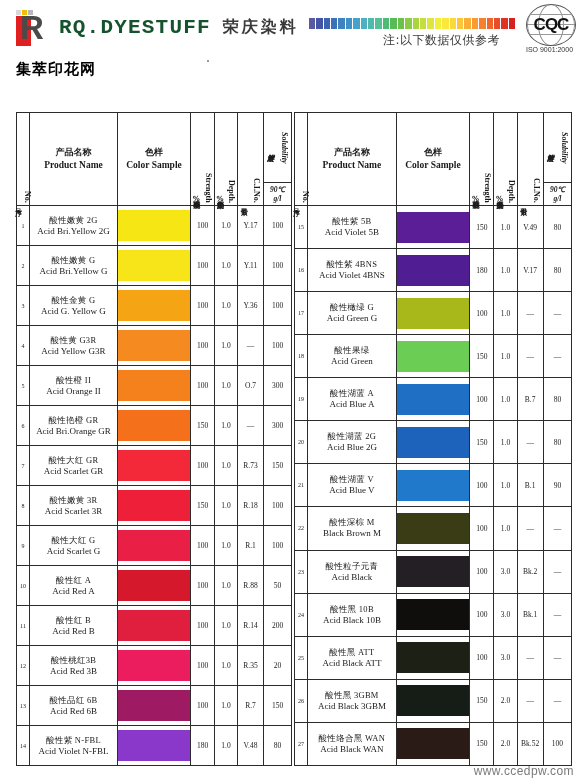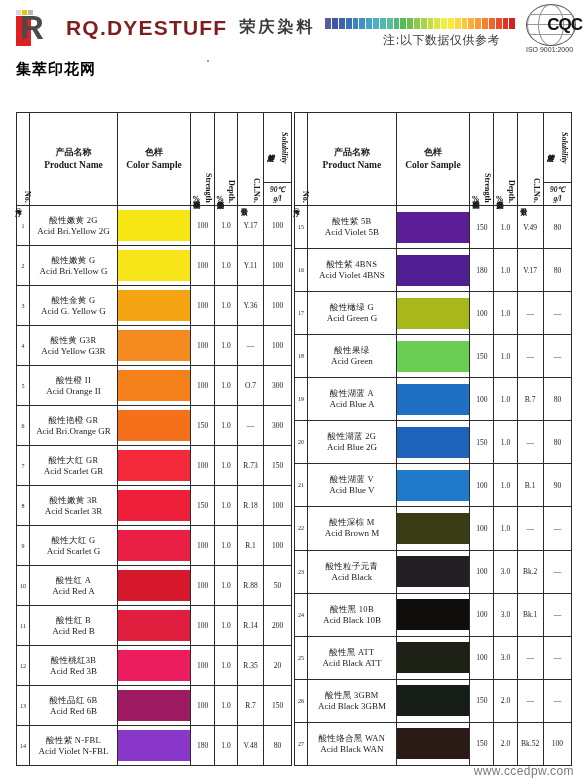--- a/index.html
+++ b/index.html
@@ -49,26 +49,26 @@
     left: 10px;
     top: 3px;
     font-family: "Liberation Sans", sans-serif;
     font-weight: bold;
     font-size: 33px;
     line-height: 33px;
     color: #4a4a4a;
     letter-spacing: -1px;
   }
   .logo-word {
-    font-family: Liberation Sans, sans-serif;
+    font-family: Liberation Mono, monospace;
     font-weight: bold;
     font-size: 21px;
     letter-spacing: 1.2px;
-    color: #7f1d1d;
-    margin-left: 12px;
+    color: #14532d;
+    margin-left: 5px;
     white-space: nowrap;
   }
   .logo-cn {
     font-family: "DejaVu Sans", sans-serif;
     font-weight: bold;
     font-size: 16px;
     letter-spacing: 3px;
     color: #3a3a3a;
     margin-left: 12px;
     white-space: nowrap;
@@ -131,21 +131,21 @@
   .cqc .lat {
     position: absolute;
     left: 0; right: 0;
     height: 1px;
     background: #999;
   }
   .cqc .cqc-text {
     position: absolute;
     left: 0; right: 0;
     top: 11px;
-    text-align: right;
+    text-align: center;
     font-family: "Liberation Sans", sans-serif;
     font-weight: bold;
     font-size: 17px;
     letter-spacing: -1px;
     color: #111;
   }
   .cqc .iso {
     position: absolute;
     left: -3px;
     right: 0;
@@ -816,21 +816,21 @@
           </td>
           <td class="cell-val">100</td>
           <td class="cell-val">1.0</td>
           <td class="cell-val">B.1</td>
           <td class="cell-val">90</td>
         </tr>
         <tr class="drow">
           <td class="cell-no">22</td>
           <td class="cell-name">
             <span class="cn">酸性深棕 M</span>
-            <span class="en">Acid Brown M</span>
+            <span class="en">Black Brown M</span>
           </td>
           <td class="cell-swatch">
             <span class="swatch" style="background: rgb(58, 60, 22);"></span>
           </td>
           <td class="cell-val">100</td>
           <td class="cell-val">1.0</td>
           <td class="cell-val">—</td>
           <td class="cell-val">—</td>
         </tr>
         <tr class="drow">

